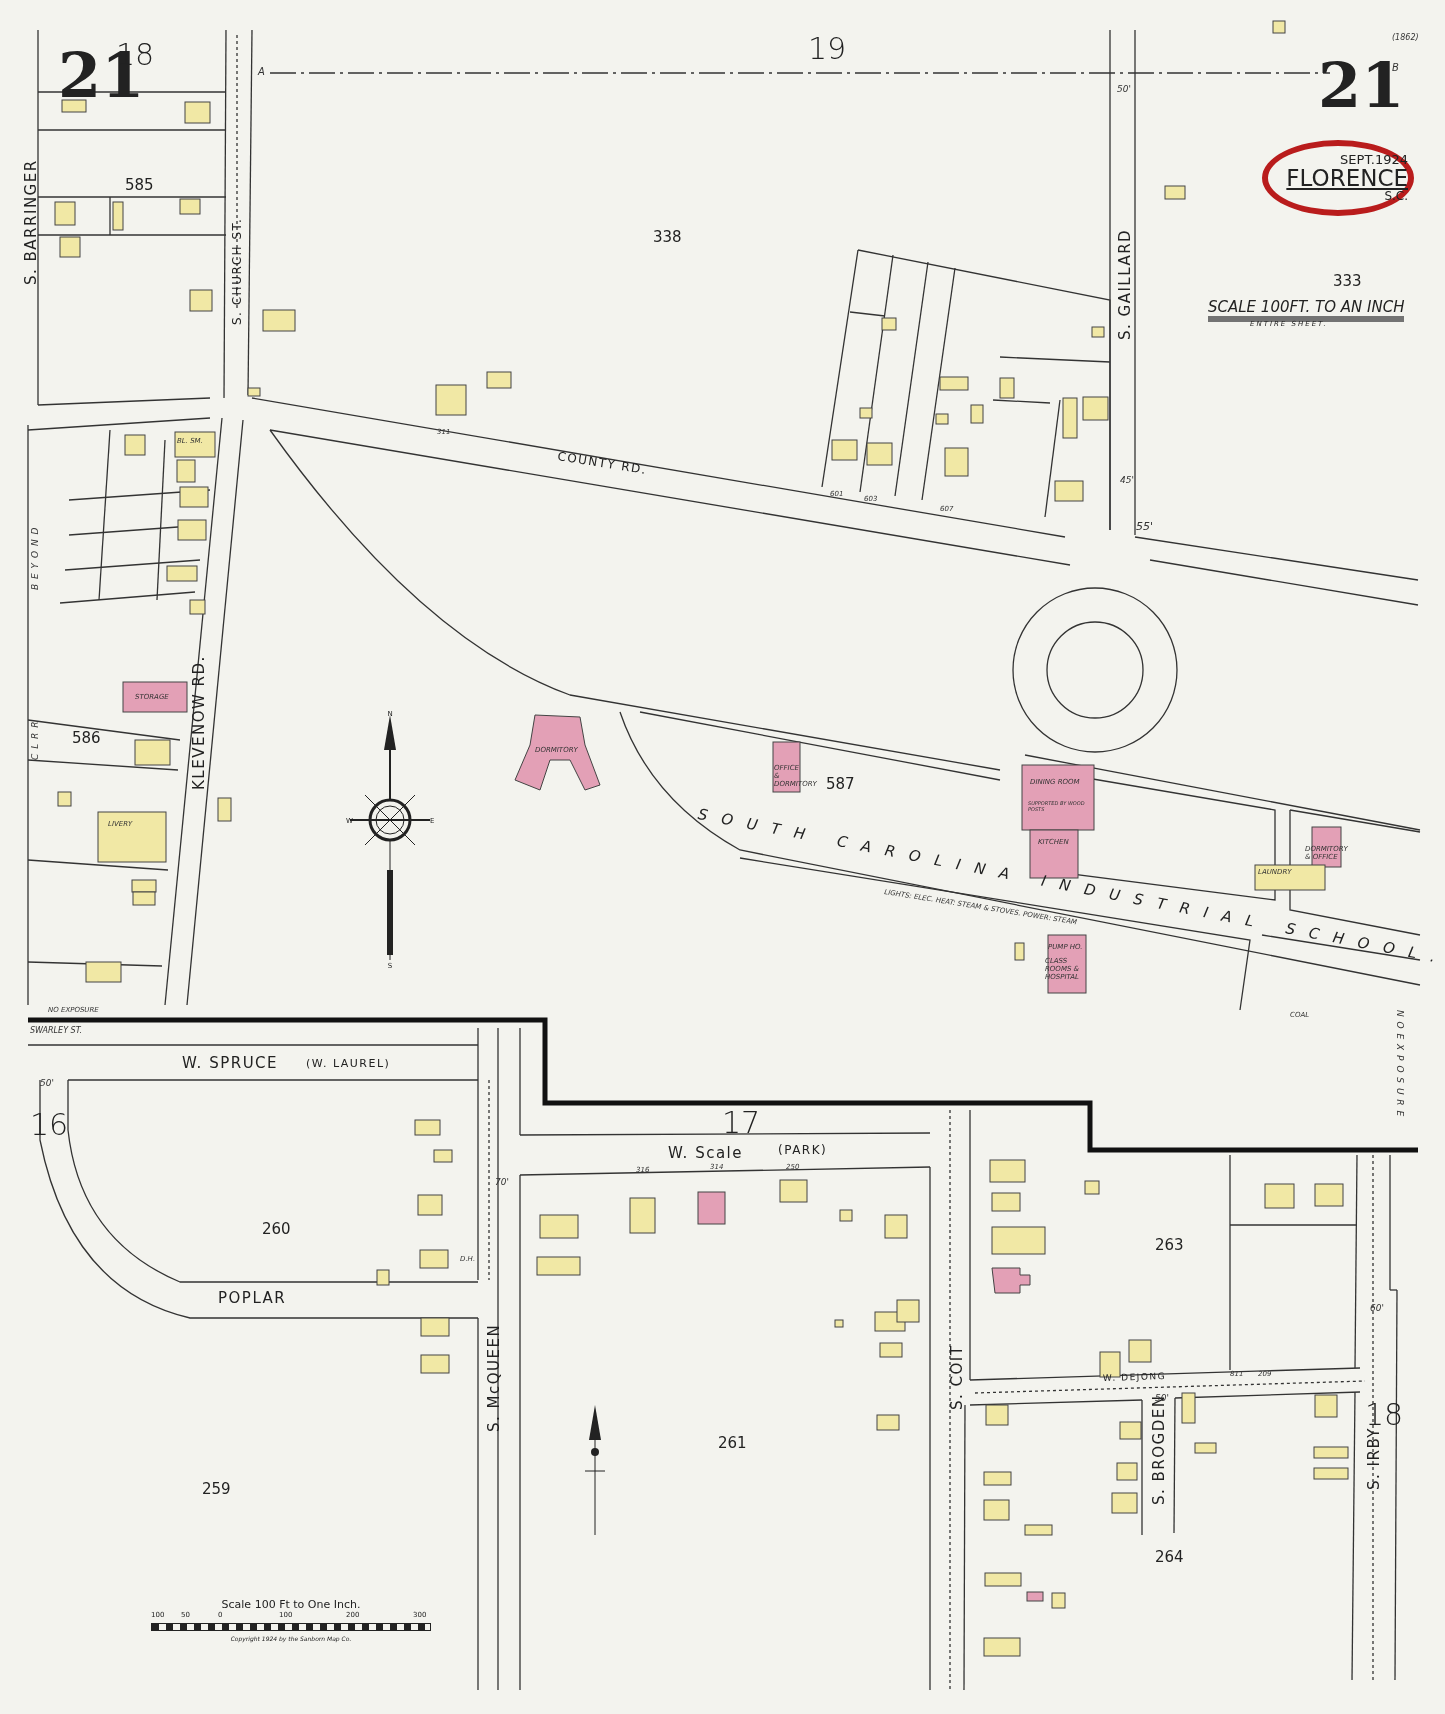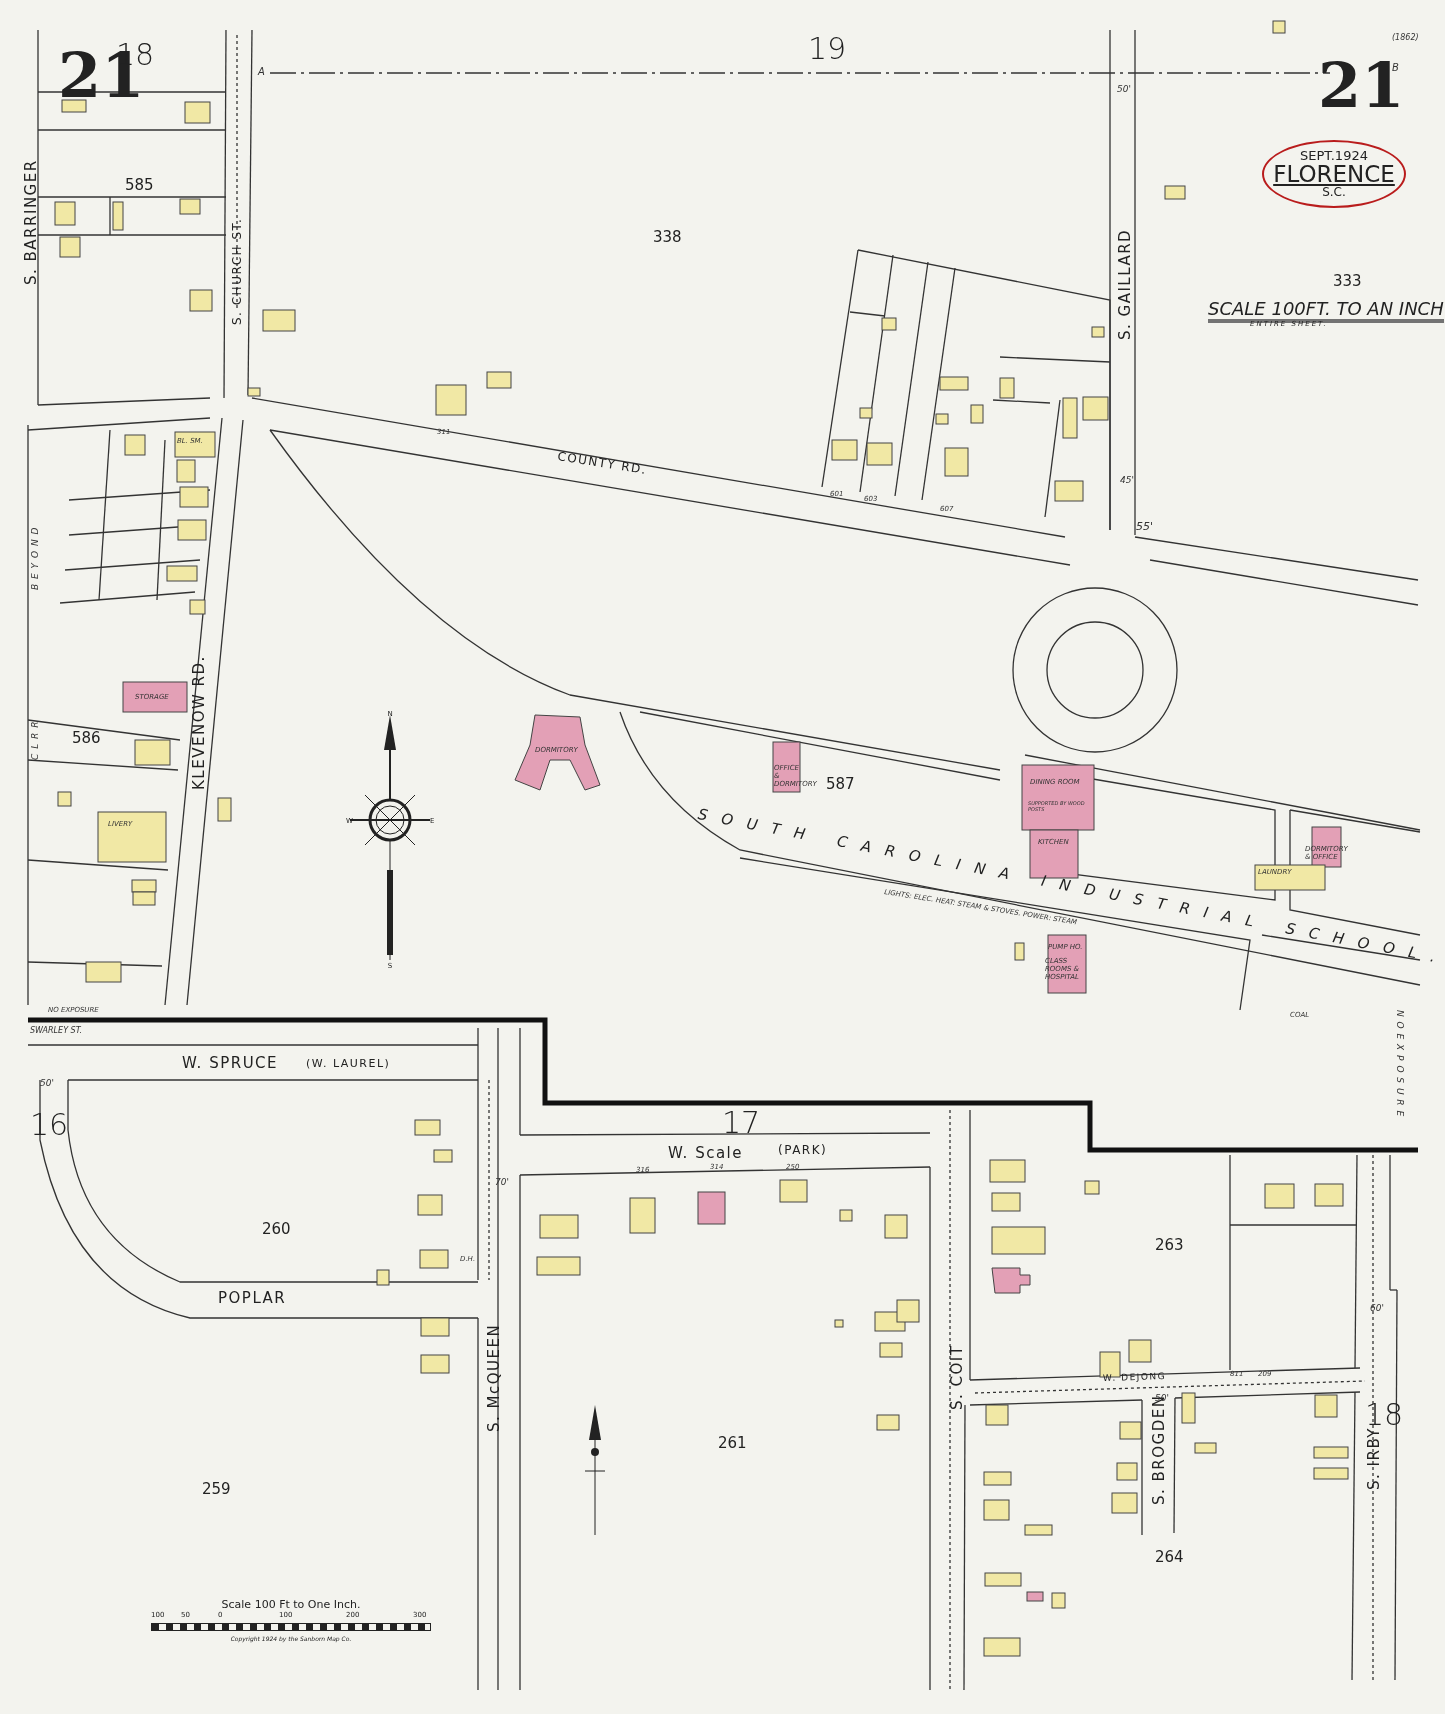--- a/index.html
+++ b/index.html
@@ -7,25 +7,25 @@
   #sheet svg { position:absolute; left:0; top:0; }
   .lbl { position:absolute; white-space:nowrap; color:#222; }
   .street { font-family:"DejaVu Sans", sans-serif; font-size:15px; letter-spacing:1.5px; }
   .street-v { transform-origin:left top; transform:rotate(-90deg); }
   .block-no { font-size:15px; }
   .sheet-no { font-family:"DejaVu Serif", serif; font-weight:bold; font-size:62px; line-height:1; }
   .adj { font-family:"DejaVu Sans", sans-serif; font-size:30px; font-weight:200; line-height:1; }
   .tiny { font-size:7px; font-style:italic; color:#333; }
   .small { font-size:9px; font-style:italic; color:#333; letter-spacing:1px; }
   .school { font-size:15px; font-style:italic; letter-spacing:14px; }
-  .cartouche { position:absolute; left:1262px; top:140px; width:140px; height:64px; border:2px solid #b91c1c; border-radius:50%; text-align:center; }
+  .cartouche { position:absolute; left:1262px; top:140px; width:140px; height:64px; border:6px solid #b91c1c; border-radius:50%; text-align:right; }
   .cartouche .d { font-size:13px; margin-top:6px; }
   .cartouche .c { font-size:23px; line-height:22px;text-decoration:underline; }
   .cartouche .s { font-size:12px; }
-  .scale-top { position:absolute; left:1208px; top:298px; font-size:18px; font-style:italic; border-bottom:4px solid #737373; }
+  .scale-top { position:absolute; left:1208px; top:298px; font-size:15px; font-style:italic; border-bottom:6px solid #737373; }
   .scale-sub { position:absolute; left:1250px; top:320px; font-size:7px; letter-spacing:2px; font-style:italic; }
   .bscale { position:absolute; left:135px; top:1598px; width:280px;margin-left:16px; }
   .bscale .t { text-align:center; font-size:11px; }
   .bscale .ticks { position:relative; height:10px; font-size:7px; }
   .bscale .ticks span { position:absolute; }
   .bscale .bar { height:6px; border:1px solid #222; background:repeating-linear-gradient(90deg,#222 0 7px,#f3f3ee 7px 14px); margin-top:2px; }
   .bscale .cp { text-align:center; font-size:6px; font-style:italic; margin-top:4px; }
 </style>
 </head>
 <body>

